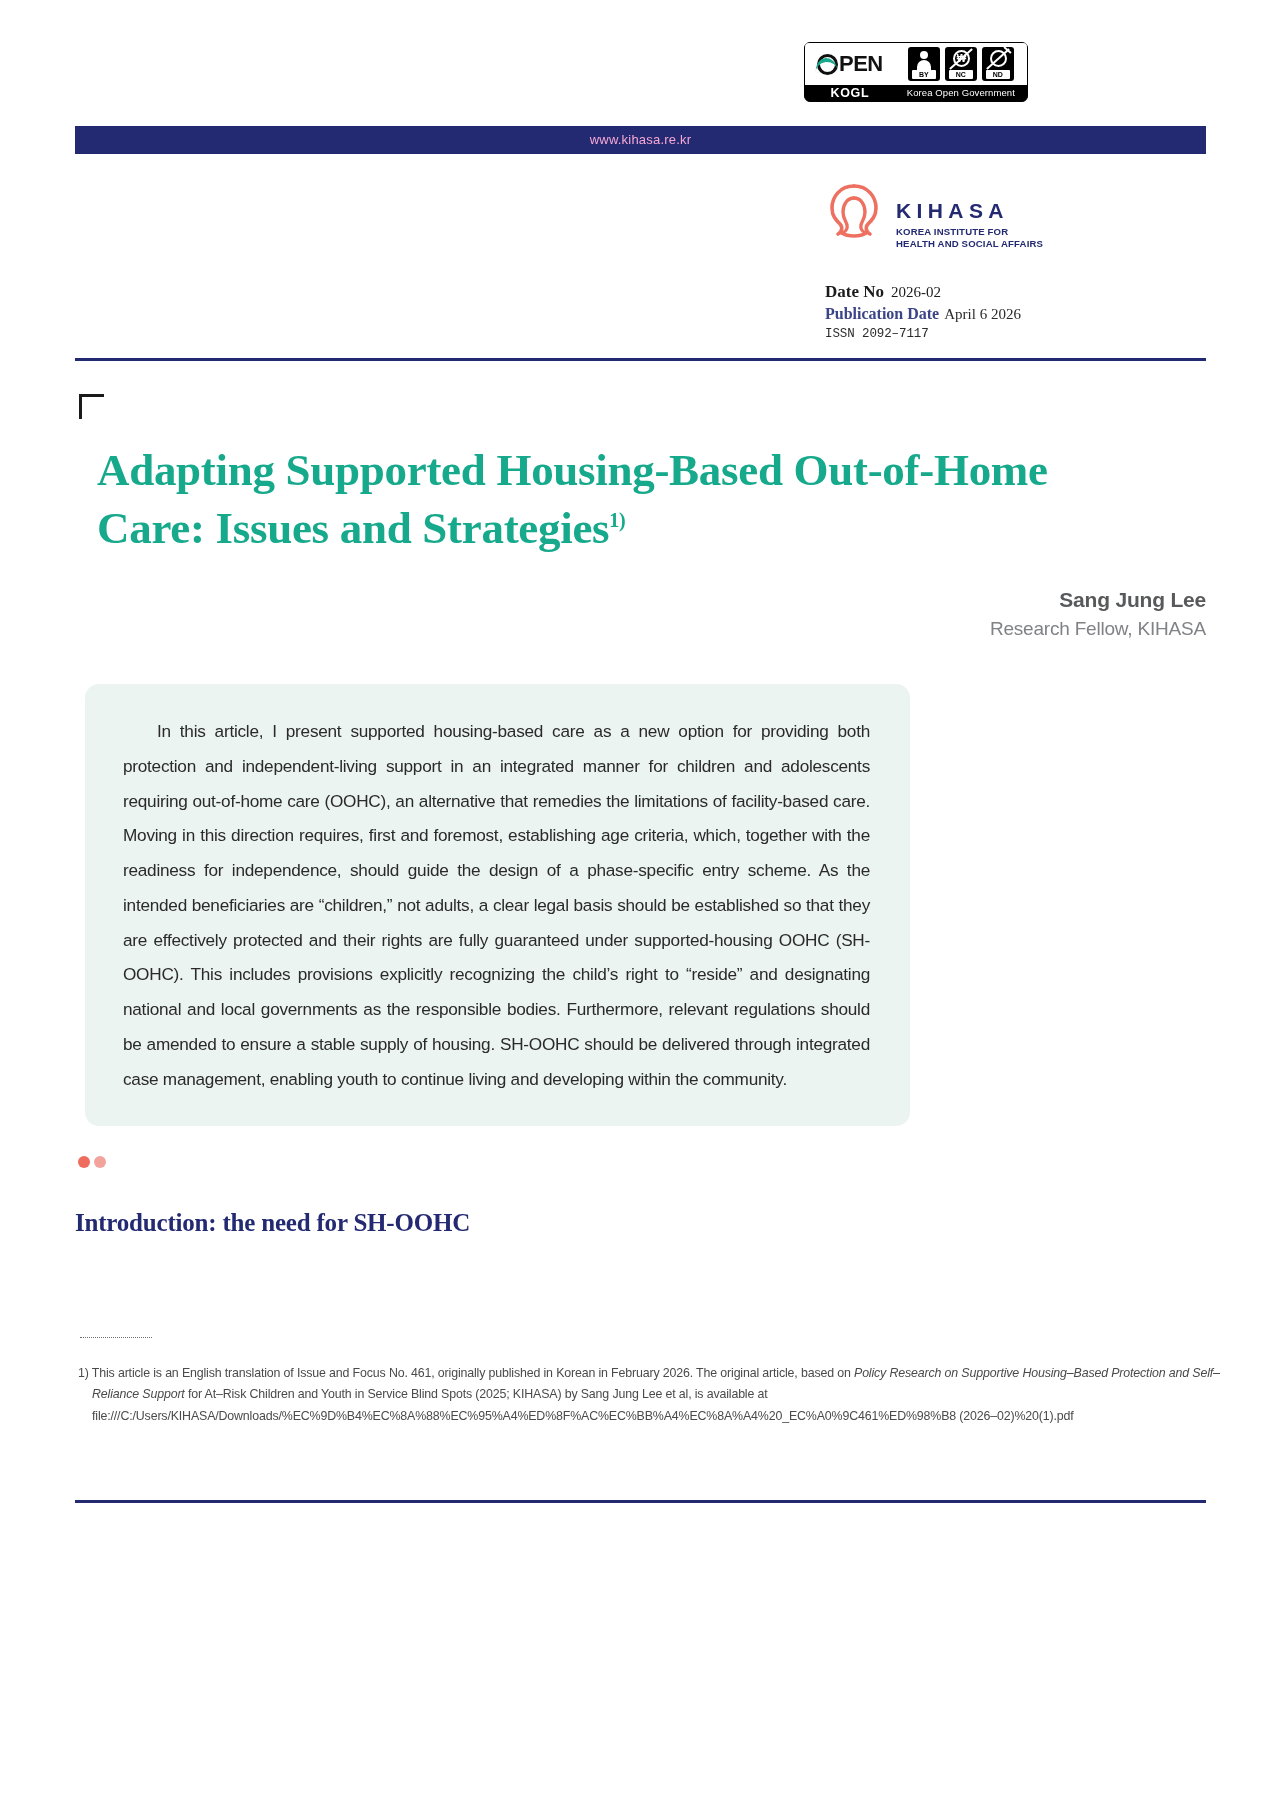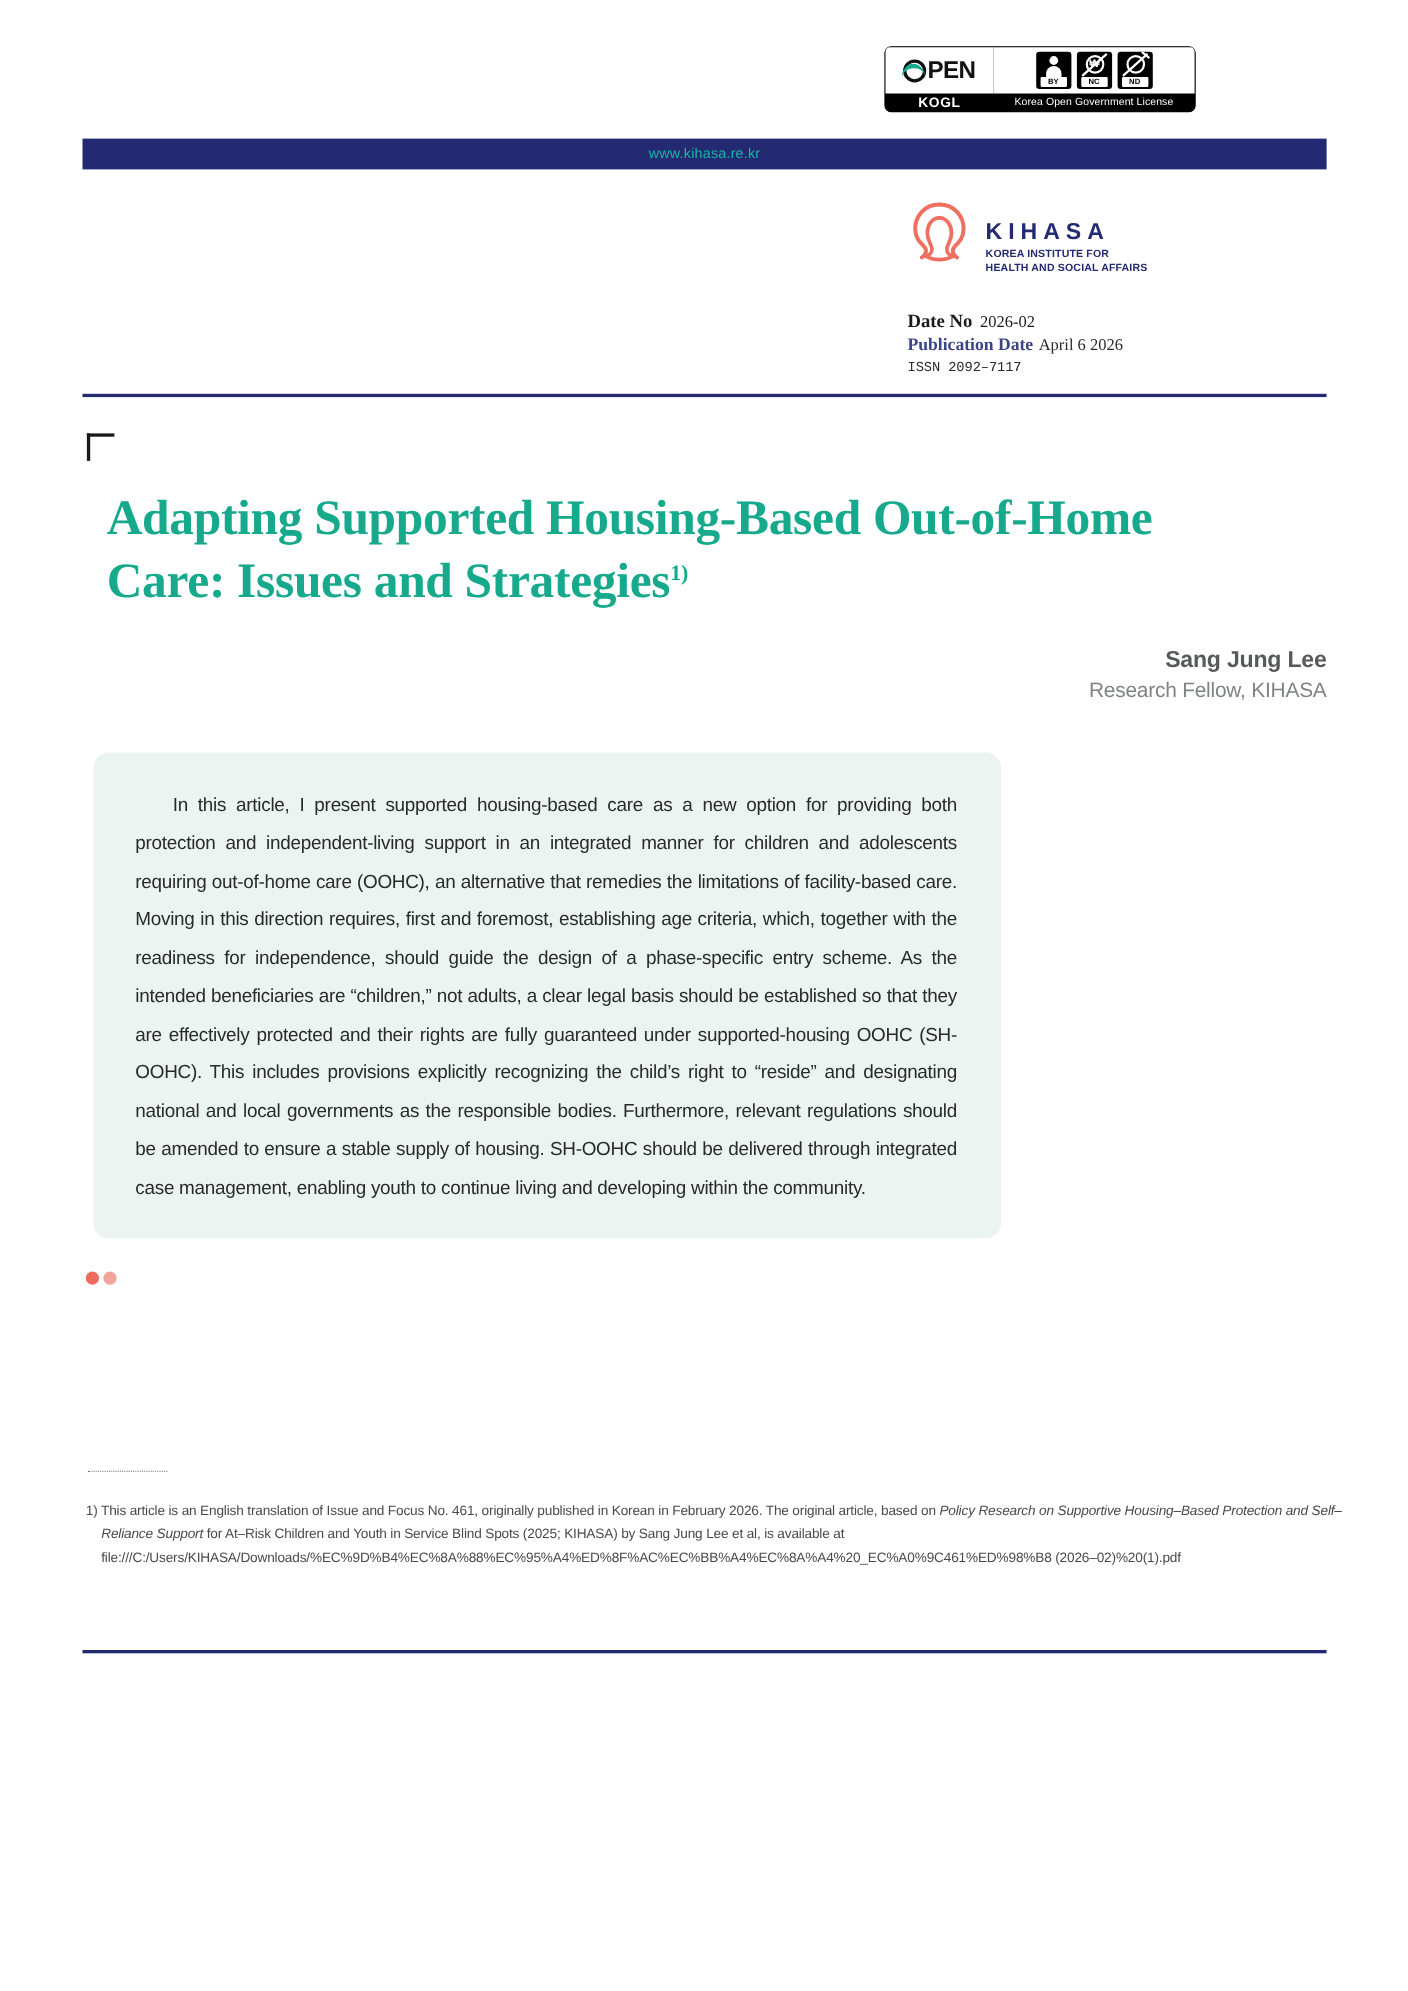--- a/index.html
+++ b/index.html
@@ -21,21 +21,21 @@
     inset: 0;
     width: 1280px;
     height: 1810px;
   }
 
   
   .kogl {
     position: absolute;
     left: 804px;
     top: 42px;
-    width: 283px;
+    width: 224px;
     height: 60px;
     display: flex;
     align-items: stretch;
     background: #000000;
     border: 1.5px solid #000000;
     border-radius: 6px;
     box-sizing: border-box;
   }
   .kogl-left {
     width: 98px;
@@ -207,21 +207,21 @@
   }
 
   
   .urlbar {
     position: absolute;
     left: 75px;
     top: 126px;
     width: 1131px;
     height: 28px;
     background: #232a72;
-    color: #14b8a6;
+    color: #f9a8d4;
     font-size: 13px;
     text-align: center;
     line-height: 28px;
     letter-spacing: 0.2px;
   }
 
   
   .masthead-title {
     position: absolute;
     left: 83px;
@@ -556,20 +556,21 @@
 
   <div class="abstract">
     <p>In this article, I present supported housing-based care as a new option for providing both protection and independent-living support in an integrated manner for children and adolescents requiring out-of-home care (OOHC), an alternative that remedies the limitations of facility-based care. Moving in this direction requires, first and foremost, establishing age criteria, which, together with the readiness for independence, should guide the design of a phase-specific entry scheme. As the intended beneficiaries are “children,” not adults, a clear legal basis should be established so that they are effectively protected and their rights are fully guaranteed under supported-housing OOHC (SH-OOHC). This includes provisions explicitly recognizing the child’s right to “reside” and designating national and local governments as the responsible bodies. Furthermore, relevant regulations should be amended to ensure a stable supply of housing. SH-OOHC should be delivered through integrated case management, enabling youth to continue living and developing within the community.</p>
   </div>
 
   <div class="dots">
     <span class="dot dot-a"></span>
     <span class="dot dot-b"></span>
   </div>
 
+  <h2 class="section-heading">Introduction: the need for SH-OOHC</h2>
 
   <div class="fn-rule"></div>
   <div class="footnote">
     <span>1)</span>
     <span>This article is an English translation of Issue and Focus No. 461, originally published in Korean in February 2026. The original article, based on </span><i>Policy Research on Supportive Housing–Based Protection and Self–Reliance Support</i><span> for At–Risk Children and Youth in Service Blind Spots (2025; KIHASA) by Sang Jung Lee et al, is available at file:///C:/Users/KIHASA/Downloads/%EC%9D%B4%EC%8A%88%EC%95%A4%ED%8F%AC%EC%BB%A4%EC%8A%A4%20_EC%A0%9C461%ED%98%B8 (2026–02)%20(1).pdf</span>
   </div>
 
   <div class="rule-bottom"></div>
 
 </div>

